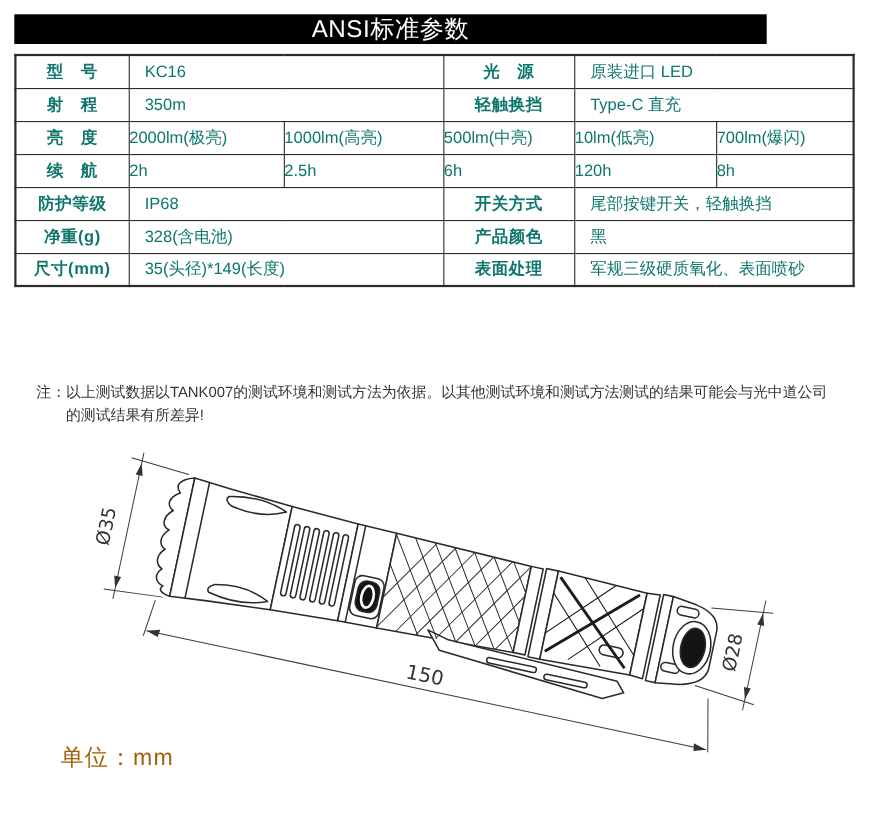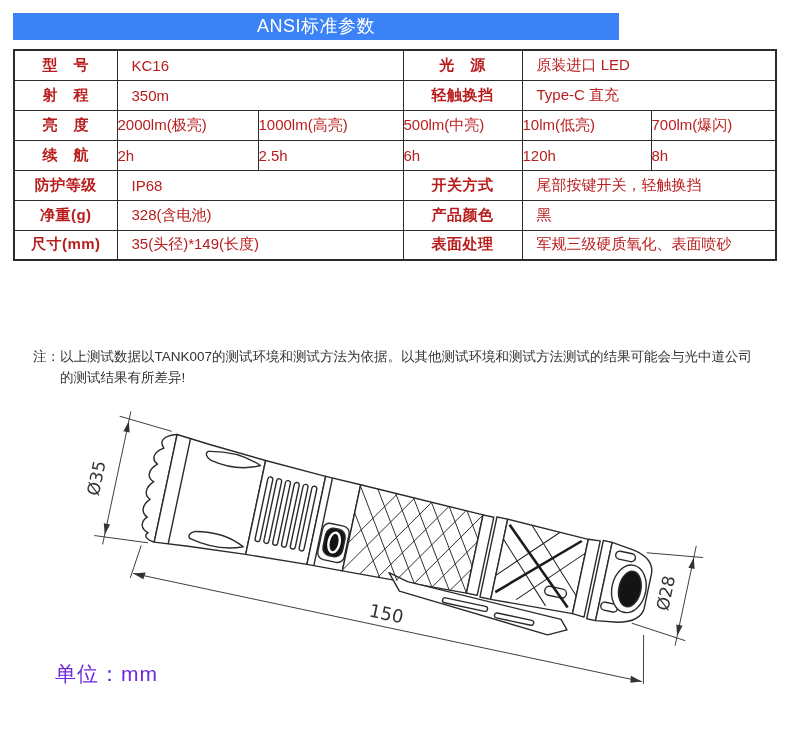--- a/index.html
+++ b/index.html
@@ -1,49 +1,49 @@
 <!DOCTYPE html>
 <html><head>
 <meta charset="utf-8">
 <style>
   * { margin:0; padding:0; box-sizing:border-box; }
   html,body { background:#ffffff; }
   body { font-family:"Liberation Sans", sans-serif; }
   .page { position:relative; width:790px; height:747px; background:#ffffff; overflow:hidden; }
 
   .header-bar {
-    position:absolute; left:13px; top:13px; width:606px; height:27px;
-    background:#3b82f6; color:#ffffff; text-align:center; line-height:27px;
-    font-size:18px; letter-spacing:0.5px;
+    position:absolute; left:13px; top:13px; width:684px; height:27px;
+    background:#000000; color:#ffffff; text-align:center; line-height:27px;
+    font-size:22px; letter-spacing:0.5px;
   }
 
   table.spec {
     position:absolute; left:13px; top:49px; width:764px;
     border-collapse:collapse; table-layout:fixed;
     border:2px solid #2b2b2b;
   }
   table.spec td {
-    border:1px solid #2b2b2b; height:30px; font-size:15px; color:#b91c1c;
+    border:1px solid #2b2b2b; height:30px; font-size:15px; color:#0f766e;
     overflow:hidden; white-space:pre-wrap;
   }
   td.lbl { font-weight:bold; text-align:center; color:#222; letter-spacing:0.5px; }
   td.val { padding:0 4px 0 14px; }
   td.ctr { text-align:left; padding:0; }
 
   .note {
     position:absolute; left:33px; top:346px; width:740px;
     display:flex; font-size:13.5px; color:#333; line-height:21px;
   }
   .note .prefix { flex:0 0 auto; white-space:nowrap; }
   .note .body  { flex:1 1 auto; max-width:700px; }
 
   .drawing-wrap { position:absolute; left:0; top:395px; width:790px; height:295px; }
 
   .unit-label {
-    position:absolute; left:55px; top:660px; font-size:21px; color:#6d28d9;
+    position:absolute; left:55px; top:674px; font-size:21px; color:#a16207;
     letter-spacing:1px;
   }
   svg text { font-family:"DejaVu Sans", "Liberation Sans", sans-serif; }
 </style>
 </head>
 <body>
 
 <div class="page">
 
   <div class="header-bar">ANSI标准参数</div>

